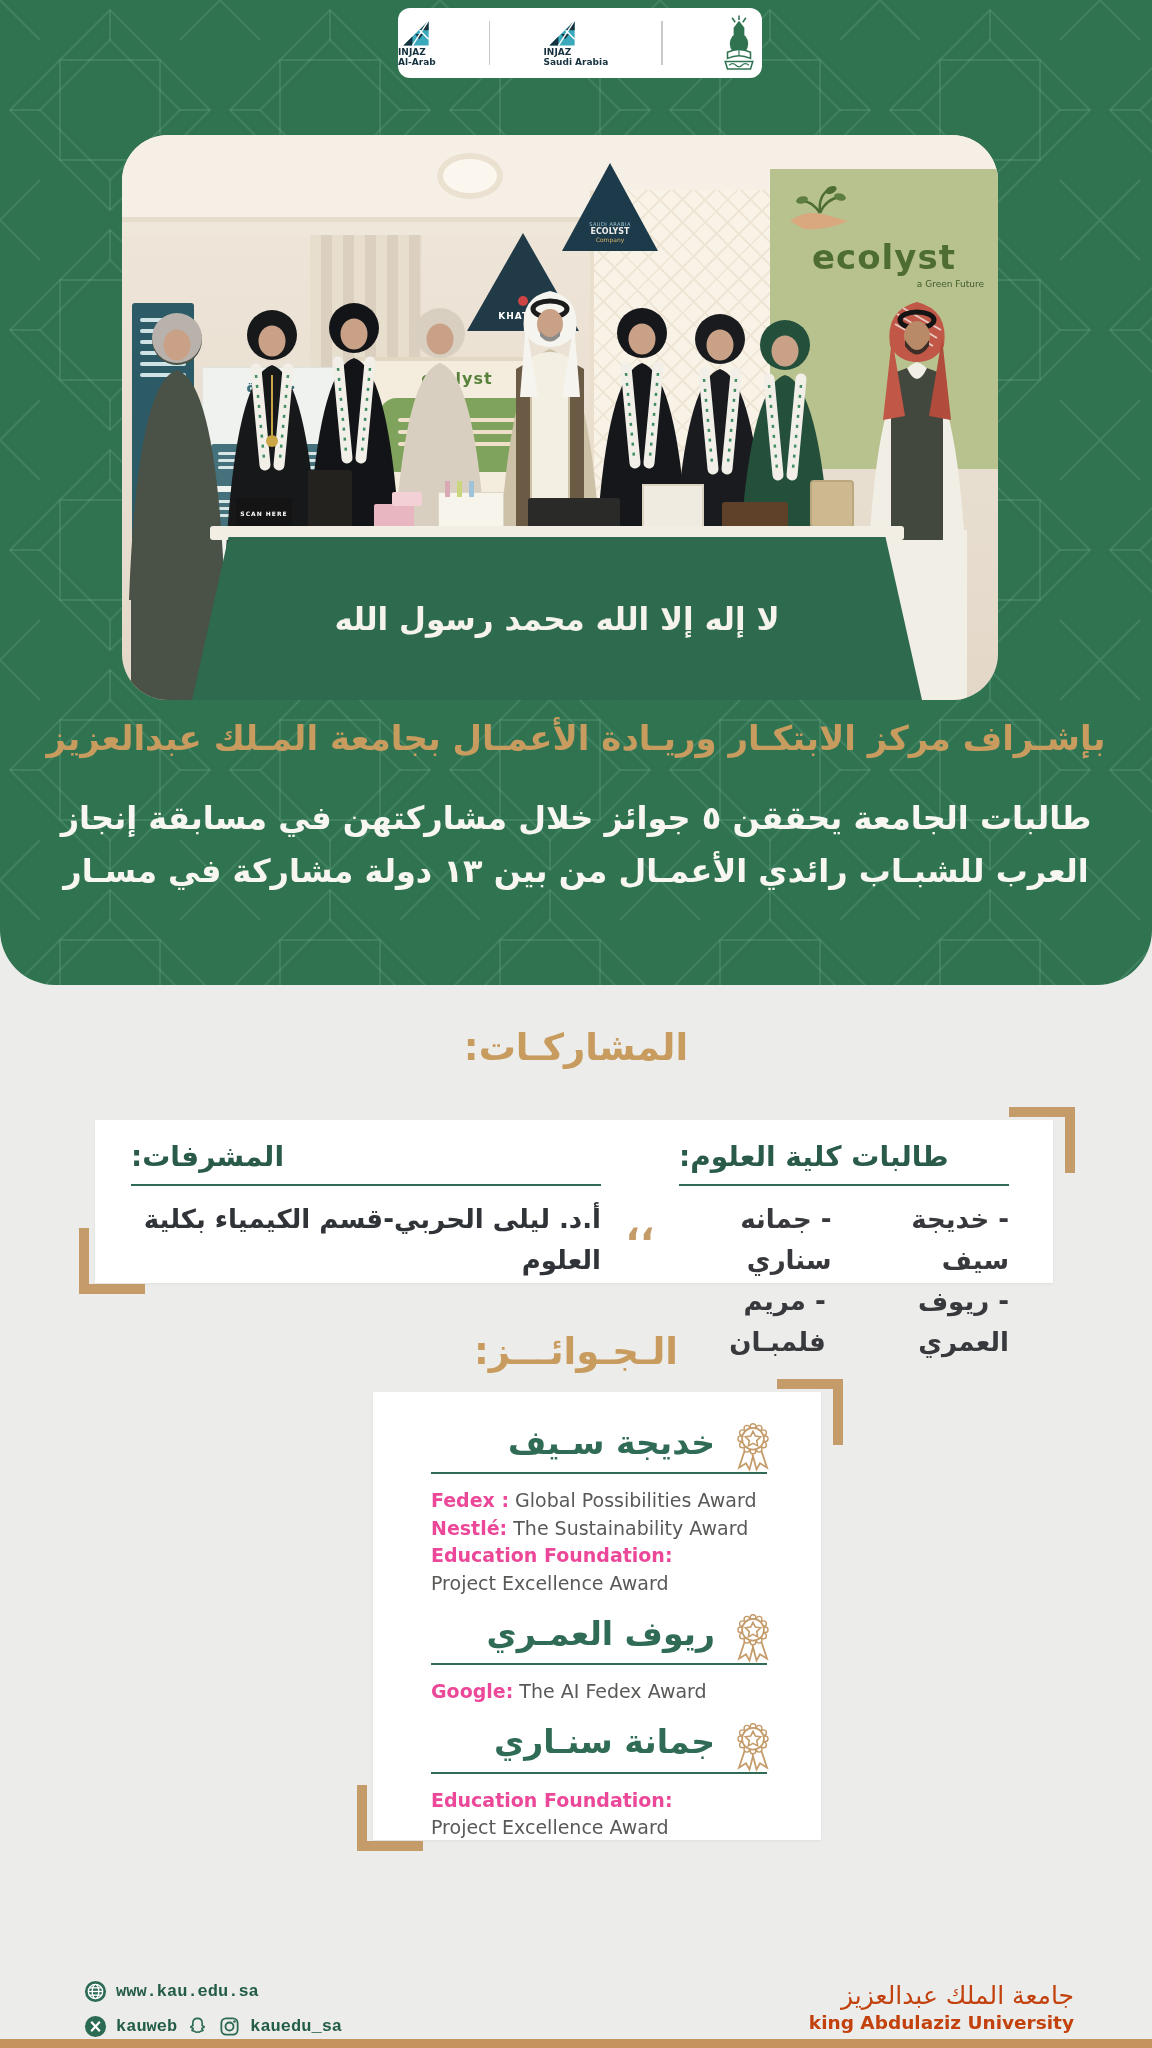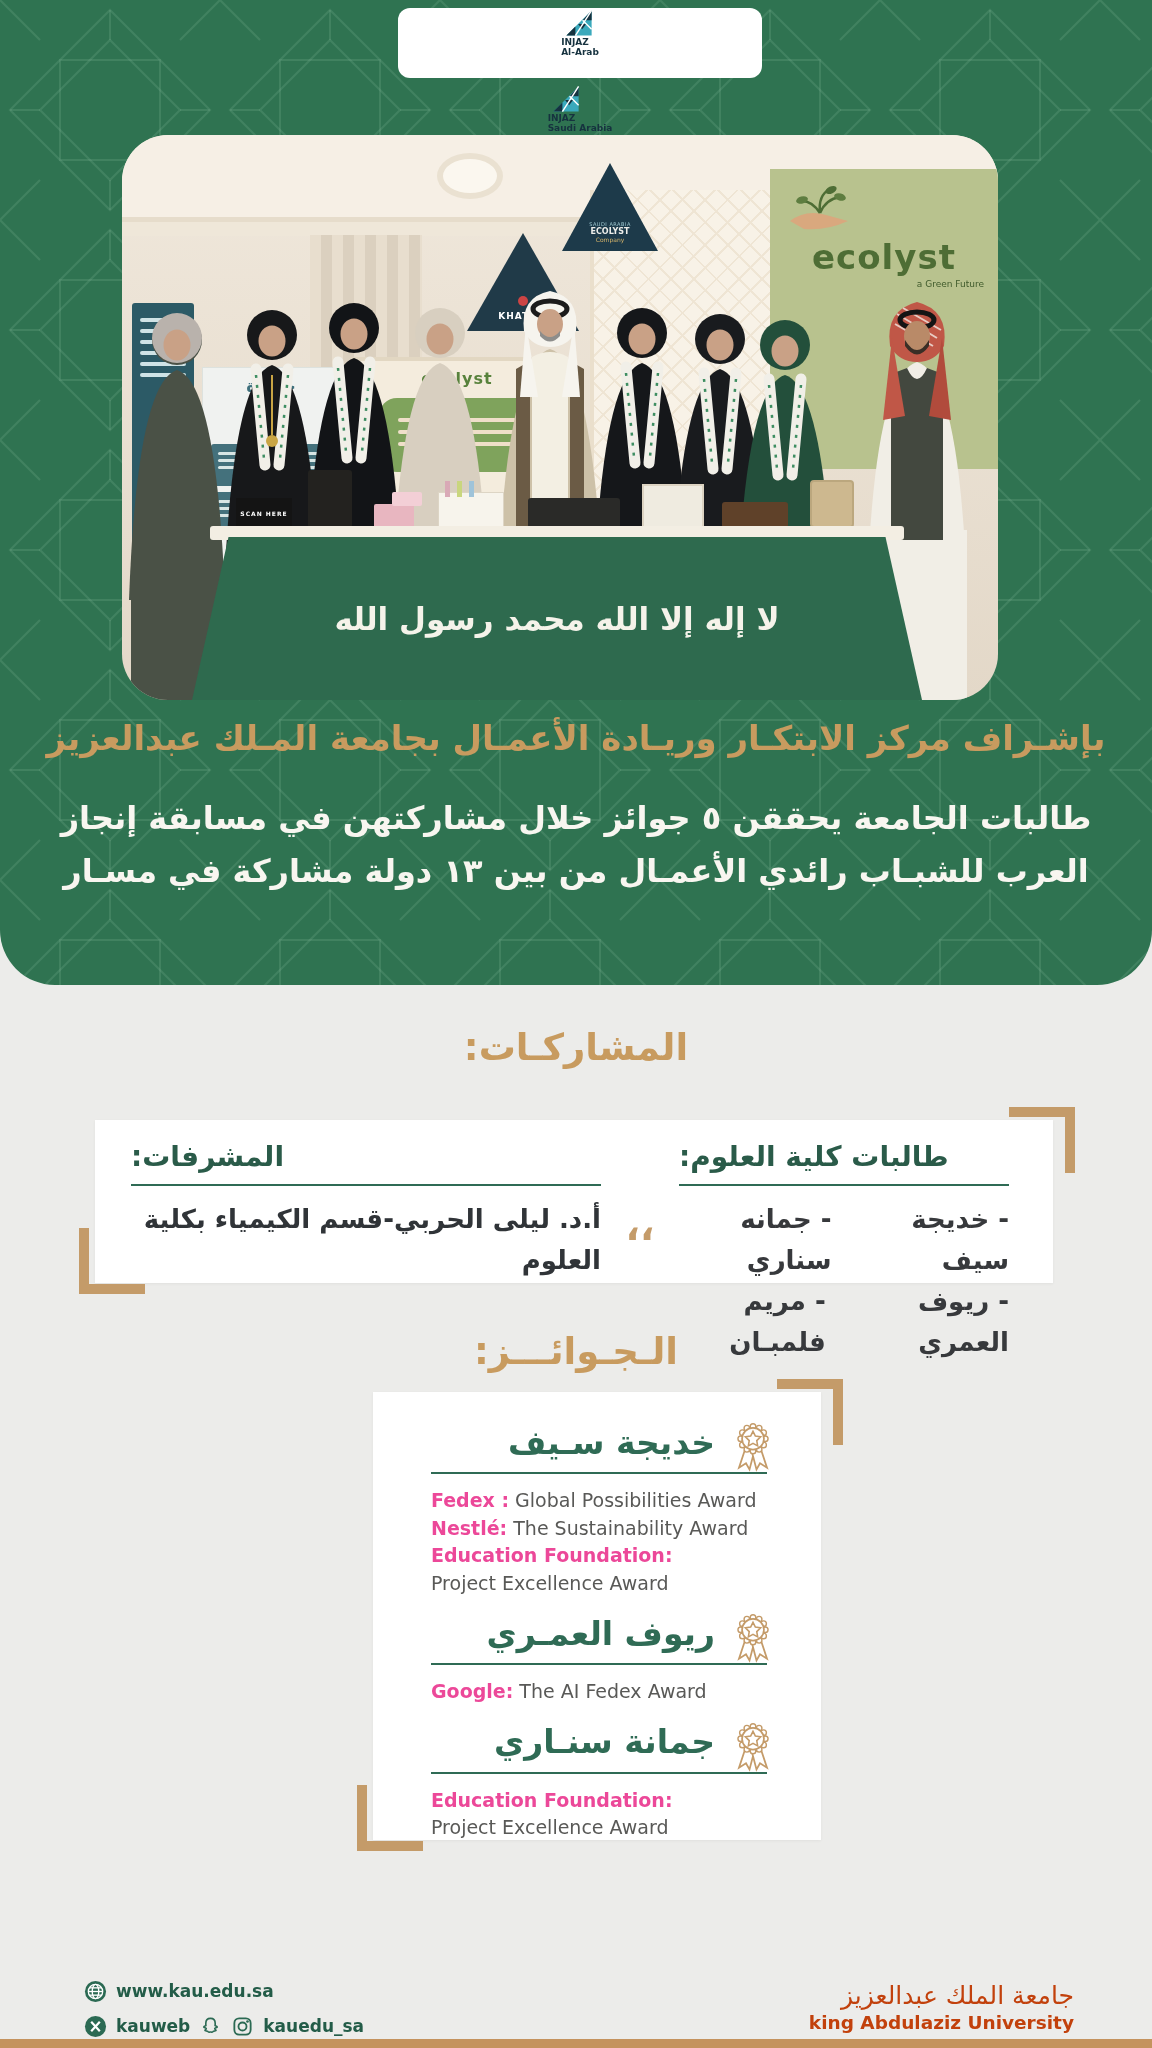--- a/index.html
+++ b/index.html
@@ -3,21 +3,21 @@
 <meta charset="utf-8">
 <style>
   html,body{margin:0;padding:0;background:#ECECEA;}
   body{width:1152px;height:2048px;position:relative;overflow:hidden;
        font-family:"DejaVu Sans","Liberation Sans",sans-serif;}
   
   .green-panel{position:absolute;top:0;left:0;width:1152px;height:985px;
     background:#2F7351;border-radius:0 0 55px 55px;overflow:hidden;}
   .pattern-svg{position:absolute;inset:0;}
   .header-card{position:absolute;top:8px;left:398px;width:364px;height:70px;background:#fff;
-    border-radius:12px;display:flex;align-items:center;justify-content:space-between;gap:13px;z-index:3;flex-direction:column;}
+    border-radius:12px;display:flex;align-items:center;justify-content:space-between;gap:13px;z-index:3;}
   .injaz{display:flex;flex-direction:column;align-items:flex-start;}
   .injaz .nm{font-size:9px;font-weight:bold;color:#16323F;line-height:1.1;text-align:left;}
   .logo-div{width:1.5px;height:44px;background:#C9C9C9;}
   
   .photo{position:absolute;top:135px;left:122px;width:876px;height:565px;border-radius:46px;
     overflow:hidden;background:linear-gradient(#F0E8DC,#E3D8C8);z-index:2;}
   .ph-ceiling{position:absolute;top:0;left:0;right:0;height:82px;background:#F6EFE5;border-bottom:5px solid #E6DCCB;}
   .ph-light{position:absolute;top:18px;left:36%;width:54px;height:34px;border:6px solid #EAE1D1;border-radius:50%;background:#FBF7EF;}
   .ph-molding{position:absolute;top:87px;left:0;right:0;height:14px;background:#EFE7D9;}
   .ph-curtain{position:absolute;top:100px;left:188px;width:112px;height:210px;border-radius:0 0 8px 8px;
@@ -94,21 +94,21 @@
   .awards-card{top:1392px;left:373px;width:448px;height:448px;padding:24px 40px 0 58px;box-sizing:border-box;}
   .award-name-row{direction:rtl;display:flex;align-items:center;gap:10px;}
   .award-name{font-size:33px;font-weight:bold;color:#2F6B55;padding-bottom:4px;}
   .award-underline{height:2px;background:#2F6B55;width:calc(100% - 14px);}
   .award-lines{margin-top:13px;margin-bottom:8px;font-size:19px;color:#595957;line-height:27.5px;}
   .award-lines b{color:#ec4899;}
   .two-line span{display:block;}
   .award-block + .award-block{margin-top:10px;}
   
   .footer-left{position:absolute;left:84px;top:1978px;}
-  .f-row{display:flex;align-items:center;gap:9px;height:26px;margin-bottom:9px;}
+  .f-row{display:flex;align-items:center;gap:9px;height:26px;margin-bottom:9px;font-family:Liberation Mono, monospace;}
   .f-row .txt{font-size:17px;font-weight:bold;color:#235C48;}
   .footer-right{position:absolute;right:78px;top:1981px;text-align:right;color:#c2410c;}
   .uni-ar{font-size:25px;direction:rtl;}
   .uni-en{font-size:18.5px;font-weight:bold;margin-top:2px;}
   .bottom-bar{position:absolute;bottom:0;left:0;width:1152px;height:9px;background:#C4935E;}
 </style>
 </head>
 <body>
 
 <div class="green-panel">

